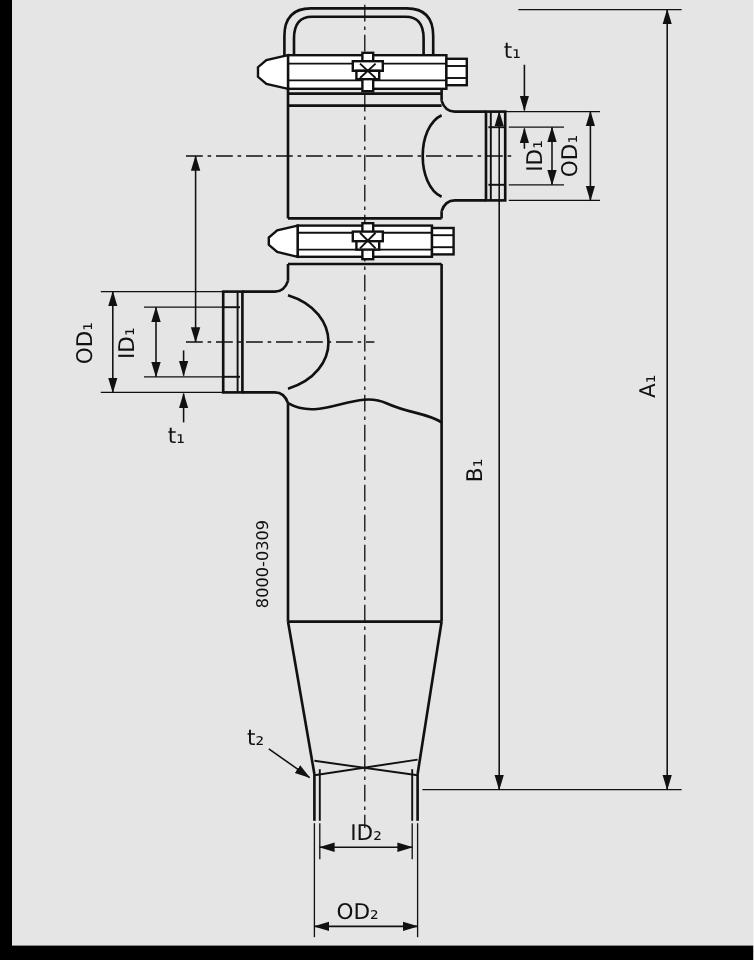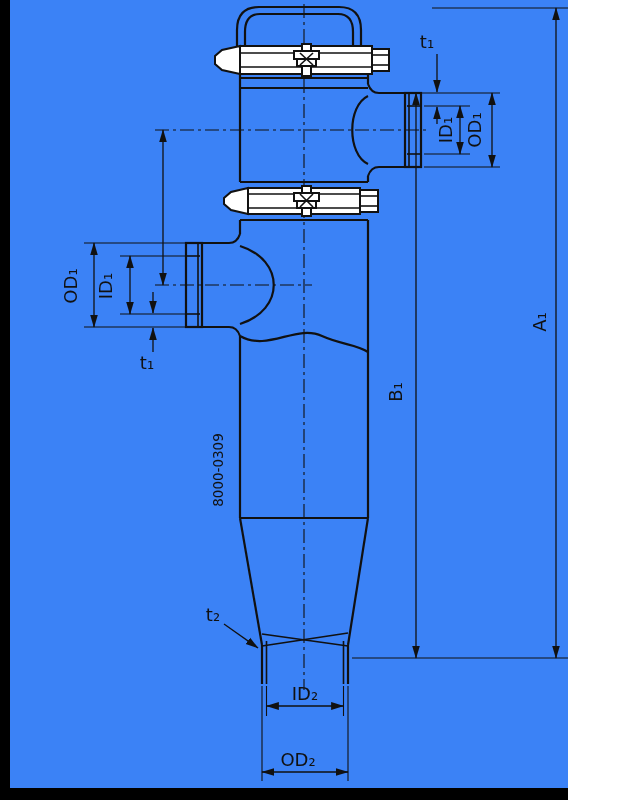--- a/index.html
+++ b/index.html
@@ -1,16 +1,16 @@
 <!DOCTYPE html>
 <html><head>
 <meta charset="utf-8">
 <style>
   html,body{margin:0;padding:0;background:#ffffff;}
-  .stage{position:relative;width:568px;height:800px;background:#3b82f6;overflow:hidden;}
+  .stage{position:relative;width:628px;height:800px;background:#e5e5e5;overflow:hidden;}
   svg{position:absolute;left:0;top:0;}
   .obj{fill:none;stroke:#111111;stroke-width:2.2;}
   .obj2{fill:none;stroke:#111111;stroke-width:1.6;}
   .fillw{fill:#ffffff;stroke:#111111;stroke-width:2;}
   .dim{fill:none;stroke:#111111;stroke-width:1.3;}
   .ext{fill:none;stroke:#111111;stroke-width:1.1;}
   .cl{fill:none;stroke:#111111;stroke-width:1.1;stroke-dasharray:14 4 3 4;}
   .lbl{font-family:"DejaVu Sans","Liberation Sans",sans-serif;font-size:18px;fill:#111111;}
   .lbl-sm{font-size:13.5px;}
 </style>

